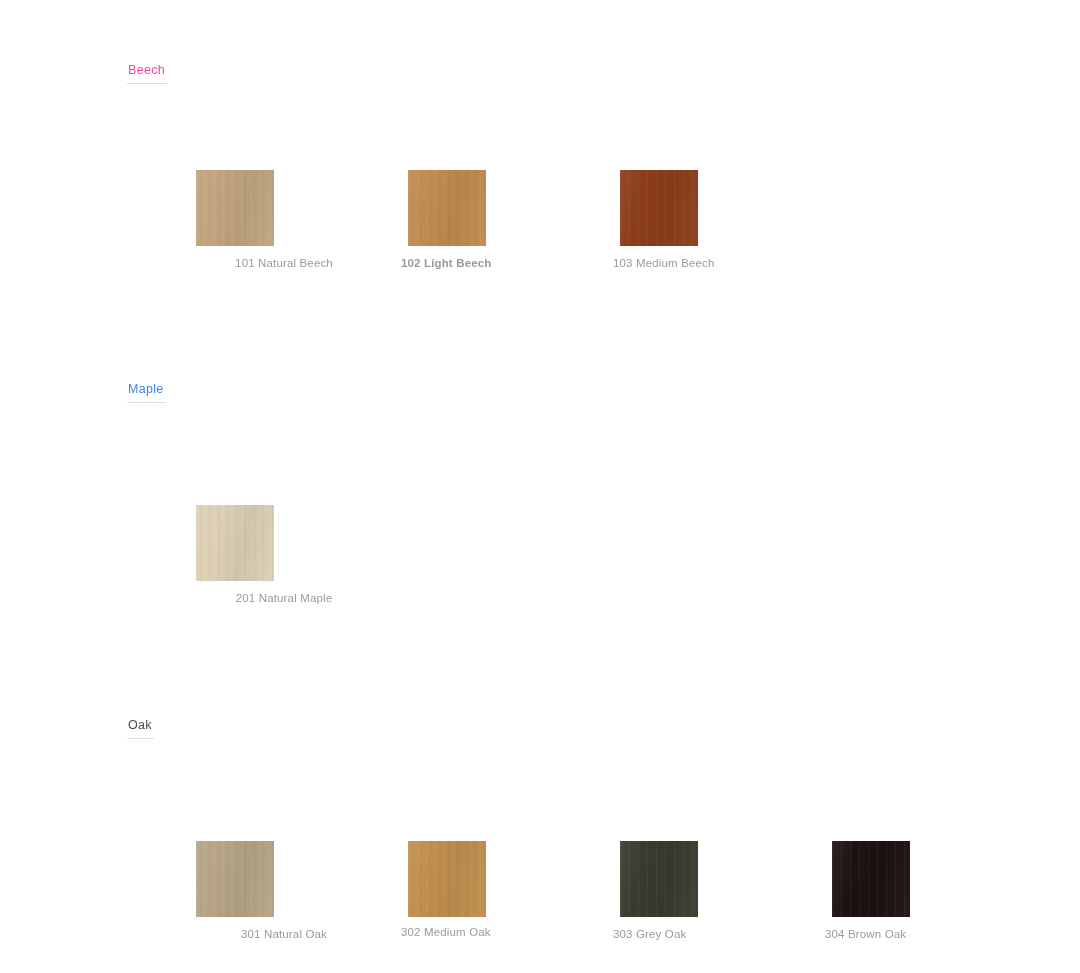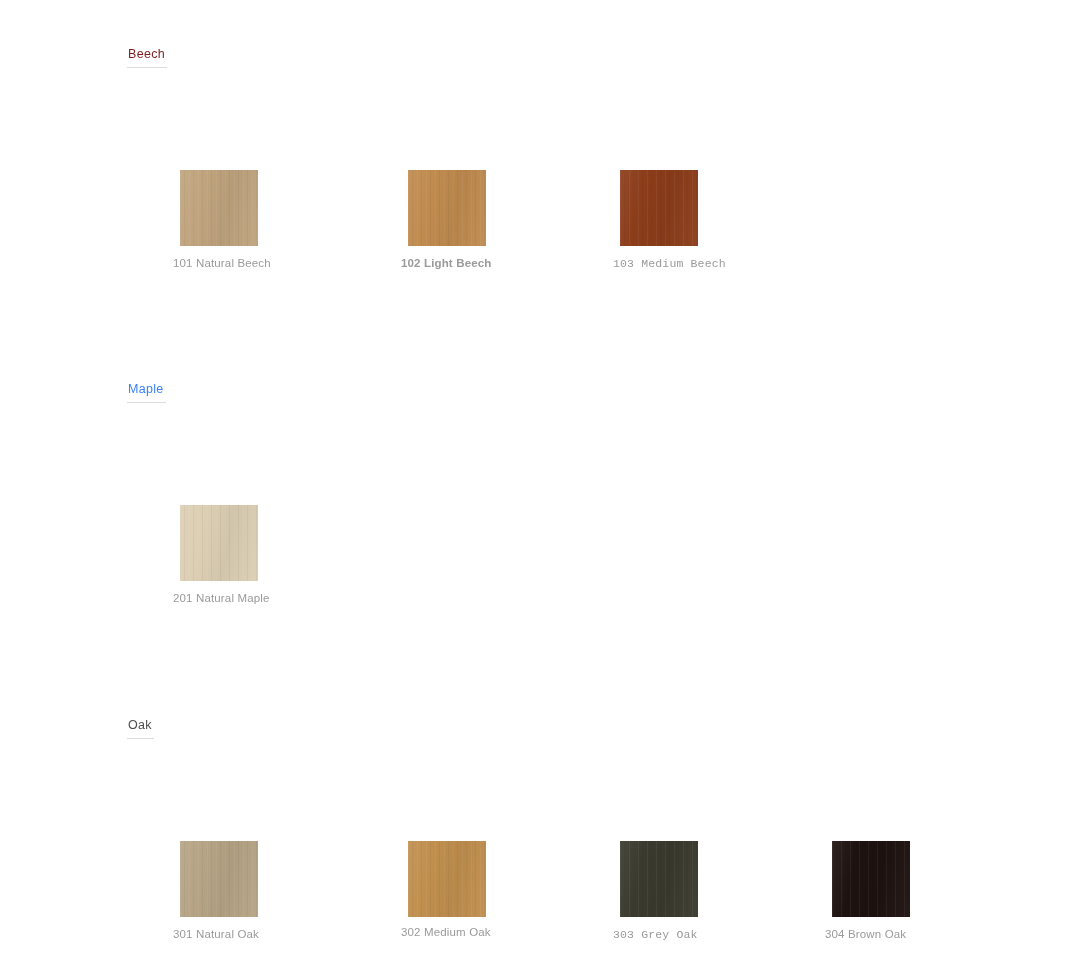--- a/index.html
+++ b/index.html
@@ -55,23 +55,23 @@
     left: 0;
     top: 124px;
     width: 1080px;
     height: 110px;
   }
   .swatch-item {
     position: absolute;
     top: 0;
     width: 190px;
   }
-  .swatch-item.col-0 { left: 180px; }
+  .swatch-item.col-0 { left: 196px; text-align: center; }
   .swatch-item.col-1 { left: 408px; }
-  .swatch-item.col-2 { left: 620px; font-family: Liberation Mono, monospace; }
+  .swatch-item.col-2 { left: 620px; }
   .swatch-item.col-3 { left: 832px; }
 
   .swatch-chip {
     position: relative;
     width: 78px;
     height: 76px;
     overflow: hidden;
     background-color: #cccccc;
   }
   
@@ -121,21 +121,21 @@
     position: relative;
     left: -7px;
   }
 </style>
 </head>
 <body style="background: rgb(255, 255, 255);">
 
 <div class="page">
 
   <div class="section section-beech">
-    <div class="section-header" style="color: #7f1d1d; border-bottom-color: rgb(220, 220, 220);">Beech</div>
+    <div class="section-header" style="color: #ec4899; border-bottom-color: rgb(220, 220, 220); margin-top: 16px;">Beech</div>
     <div class="swatch-grid">
       <div class="swatch-item col-0">
         <div class="swatch-chip" style="background-color: rgb(192, 164, 126);"></div>
         <div class="swatch-label" style="color: rgb(154, 154, 154);">101 Natural Beech</div>
       </div>
       <div class="swatch-item col-1">
         <div class="swatch-chip" style="background-color: rgb(192, 139, 79);"></div>
         <div class="swatch-label" style="color: rgb(154, 154, 154); font-weight: bold;">102 Light Beech</div>
       </div>
       <div class="swatch-item col-2">

